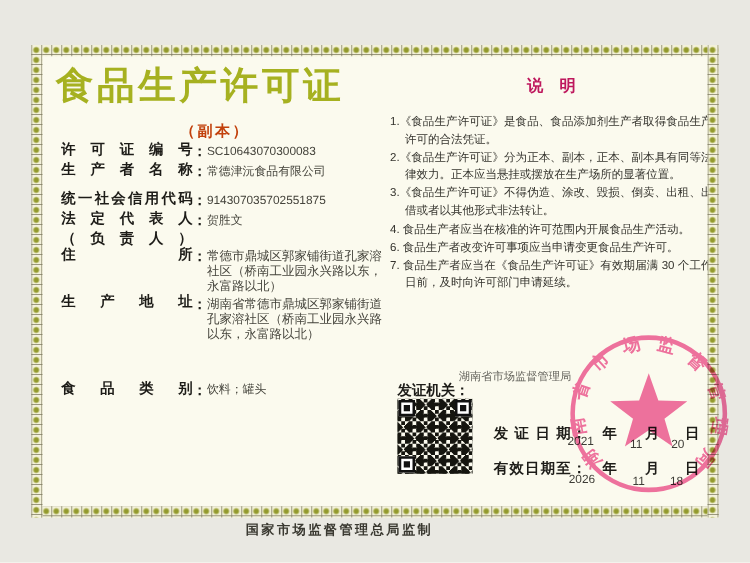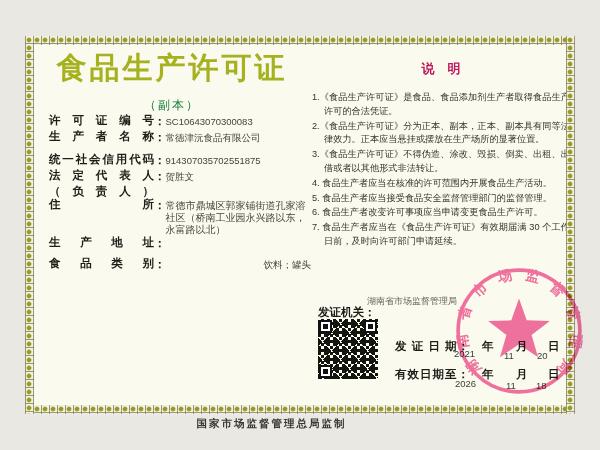--- a/index.html
+++ b/index.html
@@ -24,43 +24,43 @@
       radial-gradient(circle at 4px 4px, #939a2e 1.6px, rgba(170,176,70,.55) 2.4px, transparent 3px);
     background-size:8px 8px, 8px 8px, 8px 8px;
   }
   .bs-top    { left:25px; top:36px;  width:550px; height:9px; }
   .bs-bottom { left:25px; top:405px; width:550px; height:9px; }
   .bs-left   { left:25px; top:36px;  width:9px;  height:378px; }
   .bs-right  { left:566px; top:36px; width:9px;  height:378px; }
 
   
   .title {
-    position:absolute; left:38px; top:48px; width:268px;
+    position:absolute; left:26px; top:48px; width:268px;
     text-align:center; font-weight:bold; font-size:30px;
     letter-spacing:3px; color:#a6b120; white-space:nowrap;
   }
   .subtitle {
     position:absolute; left:38px; top:97px; width:268px;
-    text-align:center; font-size:12px; font-weight:normal;
-    letter-spacing:2px; color:#15803d;
+    text-align:center; font-size:12px; font-weight:bold;
+    letter-spacing:2px; color:#c2410c;
   }
 
   
   .fields { position:absolute; left:49px; top:114px; width:262px; }
   .frow { display:flex; align-items:flex-start; margin-bottom:1px; }
   .flbl-wrap { flex:0 0 116px; display:flex; }
   .flbl {
     display:inline-block; width:105px; font-weight:bold; font-size:11.5px;
     color:#1d1c18; text-align:justify; text-align-last:justify; line-height:1.05;
   }
   .fcolon { font-weight:bold; font-size:11.5px; color:#1d1c18; }
   .fval { font-size:9.5px; color:#45443c; padding-top:1.5px; line-height:1.2; }
   .fval.small { font-size:10px; line-height:1.18; padding-top:2px; }
   .gap8  { margin-top:8px; }
-  .gap16 { margin-top:6px;justify-content:space-between; }
+  .gap16 { margin-top:31px; }
 
   
   .instructions { position:absolute; left:312px; top:60px; width:258px; }
   .ins-head {
     text-align:center; font-weight:bold; font-size:13px; color:#be185d;
   }
   .ins-list { margin-top:13px; }
   .ins-item {
     font-size:9.2px; line-height:1.5; color:#34332d;
     padding-left:12px; text-indent:-12px; margin-bottom:1px;
@@ -154,38 +154,38 @@
         <span class="flbl">住所</span>
         <span class="fcolon">：</span>
       </span>
     <span class="fval small">常德市鼎城区郭家铺街道孔家溶社区（桥南工业园永兴路以东，永富路以北）</span>
   </div>
   <div class="frow">
     <span class="flbl-wrap">
         <span class="flbl">生产地址</span>
         <span class="fcolon">：</span>
       </span>
+    <span class="fval small">湖南省常德市鼎城区郭家铺街道孔家溶社区（桥南工业园永兴路以东，永富路以北）</span>
   </div>
   <div class="frow gap16">
     <span class="flbl-wrap">
         <span class="flbl">食品类别</span>
         <span class="fcolon">：</span>
       </span>
     <span class="fval">饮料；罐头</span>
   </div>
 </div>
 
 <div class="instructions">
   <div class="ins-head">说　明</div>
   <div class="ins-list">
     <div class="ins-item">1.《食品生产许可证》是食品、食品添加剂生产者取得食品生产许可的合法凭证。</div>
     <div class="ins-item">2.《食品生产许可证》分为正本、副本，正本、副本具有同等法律效力。正本应当悬挂或摆放在生产场所的显著位置。</div>
     <div class="ins-item">3.《食品生产许可证》不得伪造、涂改、毁损、倒卖、出租、出借或者以其他形式非法转让。</div>
     <div class="ins-item">4. 食品生产者应当在核准的许可范围内开展食品生产活动。</div>
-    <div class="ins-item">5. 食品生产者应当接受食品安全监督管理部门的监督管理。</div>
     <div class="ins-item">6. 食品生产者改变许可事项应当申请变更食品生产许可。</div>
     <div class="ins-item">7. 食品生产者应当在《食品生产许可证》有效期届满 30 个工作日前，及时向许可部门申请延续。</div>
   </div>
 </div>
 
 <div class="auth-value">湖南省市场监督管理局</div>
 <div class="auth-label">发证机关：</div>
 <div class="qr">
   <div class="fp tl"></div>
   <div class="fp tr"></div>

